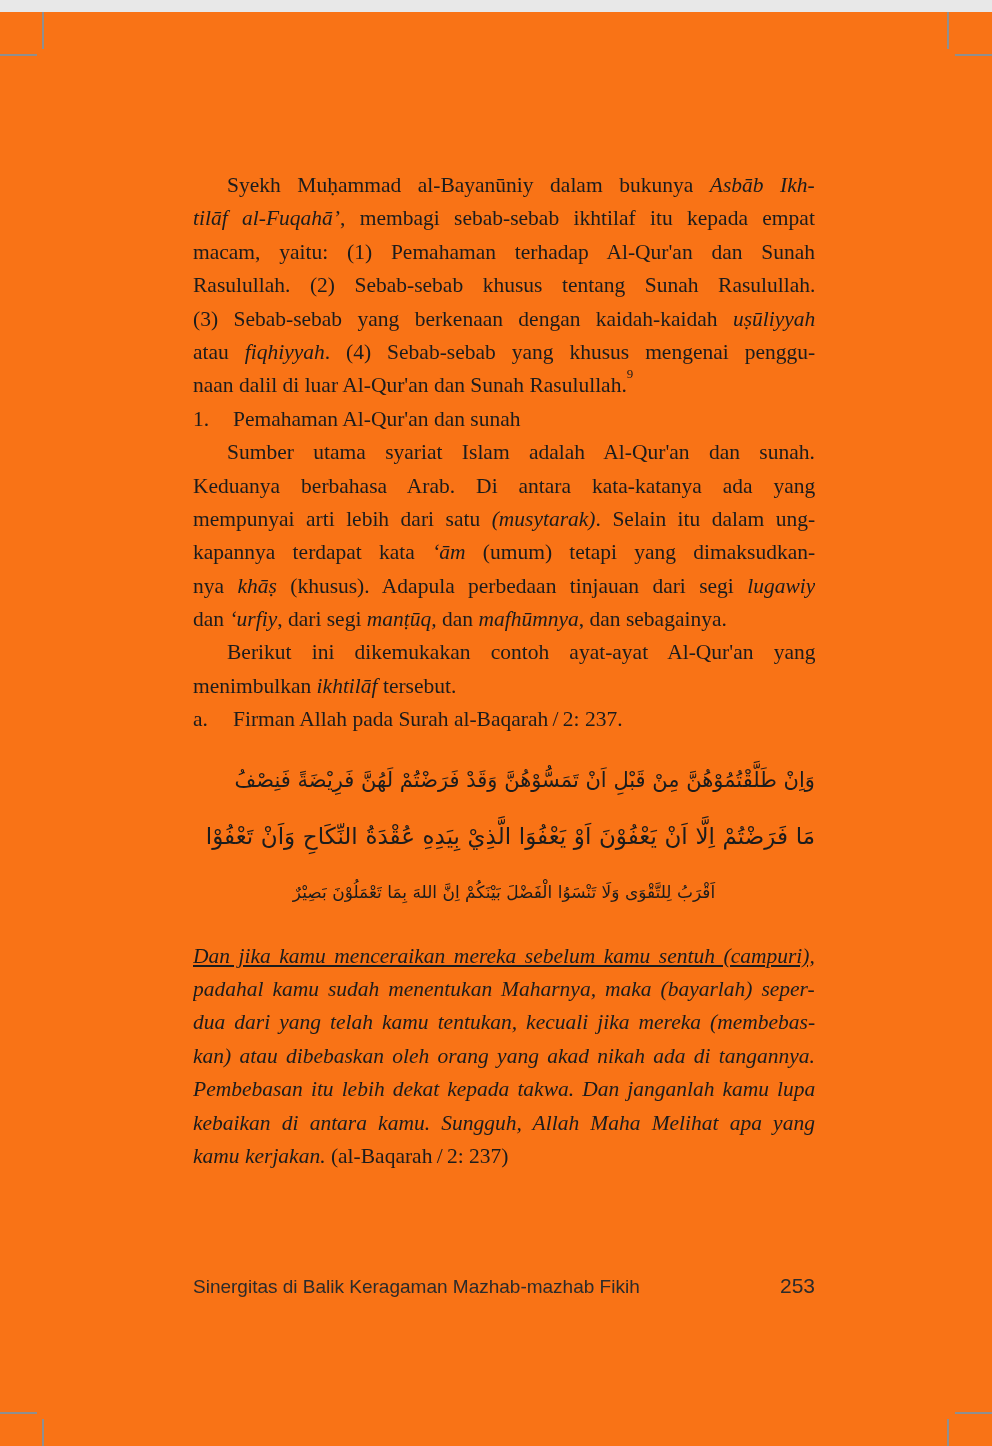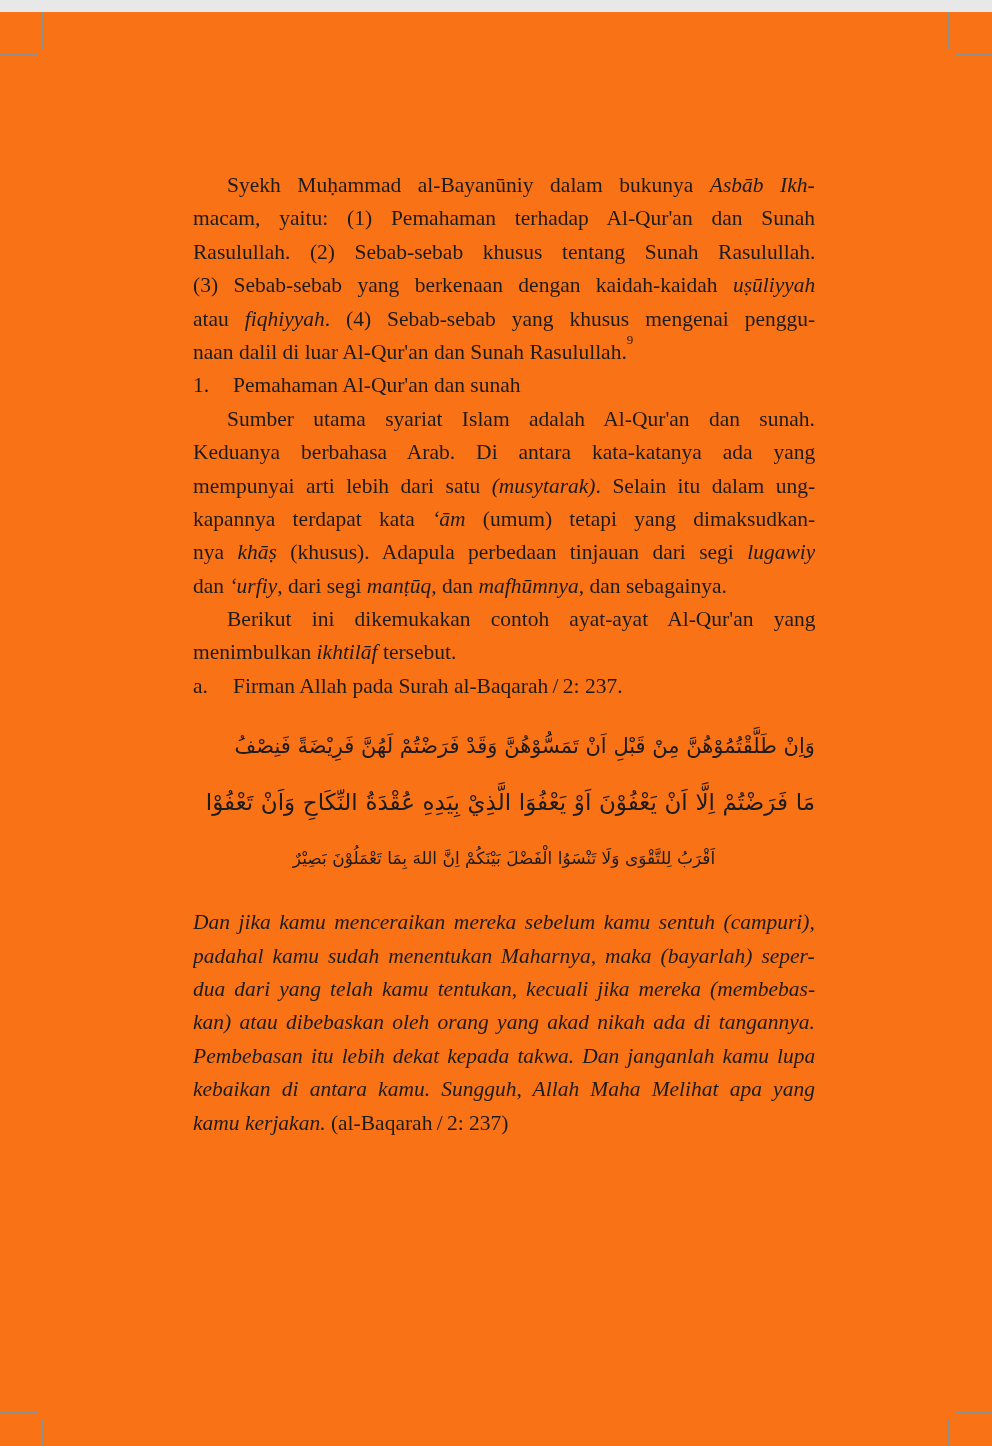--- a/index.html
+++ b/index.html
@@ -56,20 +56,21 @@
   <div class="crop" style="left:955px;top:42px;width:37px;height:2px;"></div>
   <div class="crop" style="left:0;top:1400px;width:37px;height:2px;"></div>
   <div class="crop" style="left:42px;top:1407px;width:2px;height:39px;"></div>
   <div class="crop" style="left:955px;top:1400px;width:37px;height:2px;"></div>
   <div class="crop" style="left:947px;top:1407px;width:2px;height:39px;"></div>
 
   <div class="content">
 
     <div class="para">
         <div class="ln just" style="word-spacing: 11.1667px;"><span class="ln-in"><span class="indent"></span><span>Syekh Muḥammad al-Bayanūniy dalam bukunya </span><span class="it">Asbāb Ikh-</span></span></div>
+        <div class="ln just" style="word-spacing: 9px;"><span class="ln-in"><span class="it">tilāf al-Fuqahā’</span><span>, membagi sebab-sebab ikhtilaf itu kepada empat</span></span></div>
         <div class="ln just" style="word-spacing: 13.4286px;"><span class="ln-in"><span>macam, yaitu: (1) Pemahaman terhadap Al-Qur'an dan Sunah</span></span></div>
         <div class="ln just" style="word-spacing: 14.1667px;"><span class="ln-in"><span>Rasulullah. (2) Sebab-sebab khusus tentang Sunah Rasulullah.</span></span></div>
         <div class="ln just" style="word-spacing: 10px;"><span class="ln-in"><span>(3) Sebab-sebab yang berkenaan dengan kaidah-kaidah </span><span class="it">uṣūliyyah</span></span></div>
         <div class="ln just" style="word-spacing: 10.5714px;"><span class="ln-in"><span>atau </span><span class="it">fiqhiyyah</span><span>. (4) Sebab-sebab yang khusus mengenai penggu-</span></span></div>
         <div class="ln"><span class="ln-in"><span>naan dalil di luar Al-Qur'an dan Sunah Rasulullah.</span><sup>9</sup></span></div>
       </div>
 
 
     <div class="ln list">
       <span class="marker">1.</span><span>Pemahaman Al-Qur'an dan sunah</span>
@@ -93,25 +94,29 @@
       <span class="marker">a.</span><span>Firman Allah pada Surah al-Baqarah / 2: 237.</span>
     </div>
 
     <div class="verse">
       <div class="aln just" style="font-size: 21px;"><span class="ln-in">وَاِنْ طَلَّقْتُمُوْهُنَّ مِنْ قَبْلِ اَنْ تَمَسُّوْهُنَّ وَقَدْ فَرَضْتُمْ لَهُنَّ فَرِيْضَةً فَنِصْفُ</span></div>
       <div class="aln just" style="font-size: 23px; word-spacing: 0.333333px;"><span class="ln-in">مَا فَرَضْتُمْ اِلَّا اَنْ يَعْفُوْنَ اَوْ يَعْفُوَا الَّذِيْ بِيَدِهِ عُقْدَةُ النِّكَاحِ وَاَنْ تَعْفُوْا</span></div>
       <div class="aln center"><span class="ln-in">اَقْرَبُ لِلتَّقْوَى وَلَا تَنْسَوُا الْفَضْلَ بَيْنَكُمْ اِنَّ اللهَ بِمَا تَعْمَلُوْنَ بَصِيْرٌ</span></div>
     </div>
 
     <div class="para translation">
-        <div class="ln just" style="word-spacing: 3.125px;"><span class="ln-in"><span class="it">Dan jika kamu menceraikan mereka sebelum kamu sentuh (campuri),</span></span></div>
+        <div class="ln just" style="word-spacing: 3.125px; text-decoration: underline;"><span class="ln-in"><span class="it">Dan jika kamu menceraikan mereka sebelum kamu sentuh (campuri),</span></span></div>
         <div class="ln just" style="word-spacing: 3.57143px;"><span class="ln-in"><span class="it">padahal kamu sudah menentukan Maharnya, maka (bayarlah) seper-</span></span></div>
         <div class="ln just" style="word-spacing: 3.66667px;"><span class="ln-in"><span class="it">dua dari yang telah kamu tentukan, kecuali jika mereka (membebas-</span></span></div>
         <div class="ln just" style="word-spacing: 2.9px;"><span class="ln-in"><span class="it">kan) atau dibebaskan oleh orang yang akad nikah ada di tangannya.</span></span></div>
         <div class="ln just" style="word-spacing: 2.66667px;"><span class="ln-in"><span class="it">Pembebasan itu lebih dekat kepada takwa. Dan janganlah kamu lupa</span></span></div>
         <div class="ln just" style="word-spacing: 5.77778px;"><span class="ln-in"><span class="it">kebaikan di antara kamu. Sungguh, Allah Maha Melihat apa yang</span></span></div>
         <div class="ln"><span class="ln-in"><span class="it">kamu kerjakan. </span><span>(al-Baqarah / 2: 237)</span></span></div>
       </div>
 
   </div>
 
+  <div class="footer">
+    <span class="footer-title">Sinergitas di Balik Keragaman Mazhab-mazhab Fikih</span>
+    <span class="page-num">253</span>
+  </div>
 
 </div>
 
 </body></html>

